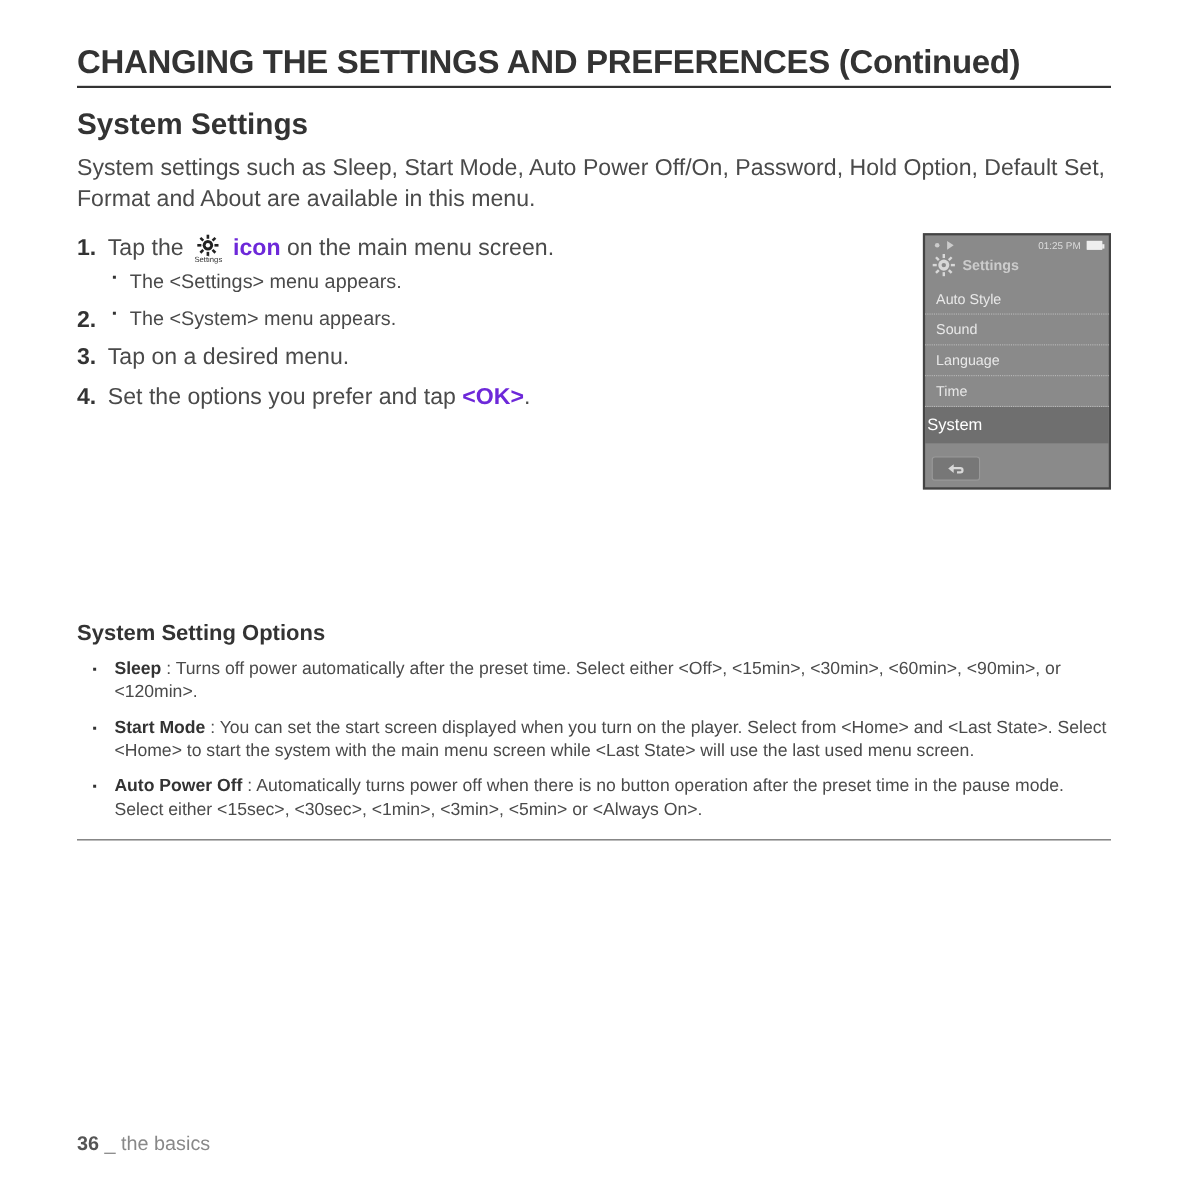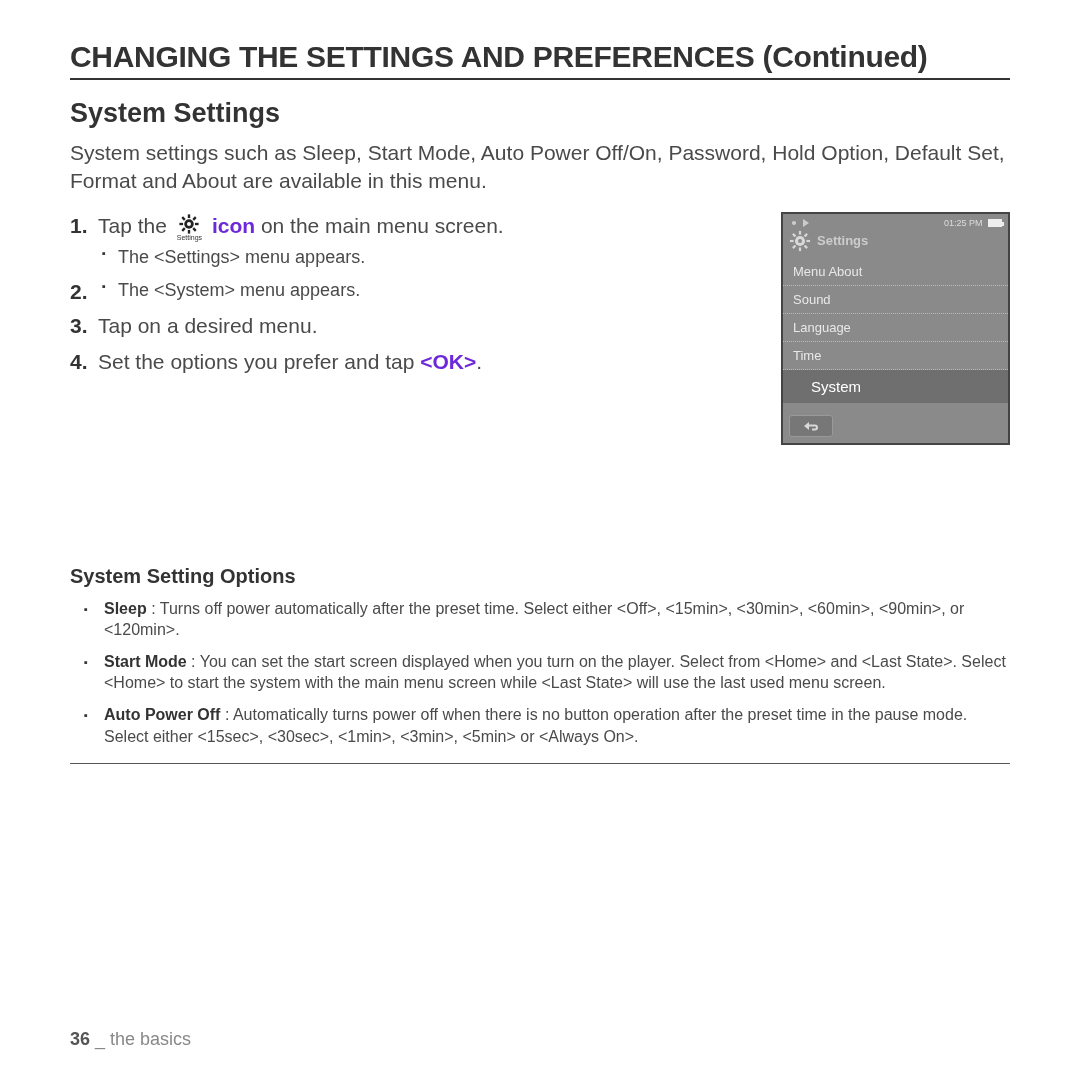--- a/index.html
+++ b/index.html
@@ -89,21 +89,21 @@
   .gear-label {
     font-size: 7px;
     color: #333;
     display: block;
     margin-top: -1px;
   }
   .step-text b { font-weight: bold; color: #6d28d9; }
 
   
   .device {
-    width: 229px;
+    width: 171px;
     border: 2px solid #444;
     background: #8a8a8a;
     font-family: Arial, sans-serif;
     color: #eee;
     position: relative;
     padding-bottom: 40px;
   }
   .dev-status {
     display: flex;
     align-items: center;
@@ -152,21 +152,21 @@
     font-size: 13px;
     color: #e8e8e8;
     padding: 6px 10px;
     border-bottom: 1px dotted #bbb;
   }
   .dev-item.selected {
     background: #6f6f6f;
     color: #fff;
     font-size: 15px;
     border-bottom: none;
-    padding: 8px 28px;
+    padding: 8px 2px;
   }
   .dev-back {
     position: absolute;
     bottom: 6px;
     left: 6px;
     width: 44px;
     height: 22px;
     background: #777;
     border: 1px solid #999;
     border-radius: 3px;
@@ -294,21 +294,21 @@
           <rect x="10.8" y="1" width="2.4" height="4" transform="rotate(45 12 12)"></rect>
           <rect x="10.8" y="19" width="2.4" height="4" transform="rotate(45 12 12)"></rect>
           <rect x="1" y="10.8" width="4" height="2.4" transform="rotate(45 12 12)"></rect>
           <rect x="19" y="10.8" width="4" height="2.4" transform="rotate(45 12 12)"></rect>
           <circle cx="12" cy="12" r="2.2" fill="#8a8a8a"></circle>
         </g>
       </svg>
       <span class="dev-header-title">Settings</span>
     </div>
     <div class="dev-list">
-      <div class="dev-item">Menu About</div>
+      <div class="dev-item">Auto Style</div>
       <div class="dev-item">Sound</div>
       <div class="dev-item">Language</div>
       <div class="dev-item">Time</div>
       <div class="dev-item selected">System</div>
     </div>
     <div class="dev-back">
       <svg width="18" height="14" viewBox="0 0 18 14">
         <path d="M2 7 L7 3 L7 5.5 L13 5.5 A3 3 0 0 1 13 11.5 L10 11.5 L10 9.5 L13 9.5 A1 1 0 0 0 13 7.5 L7 7.5 L7 11 Z" fill="#d8d8d8"></path>
       </svg>
     </div>

